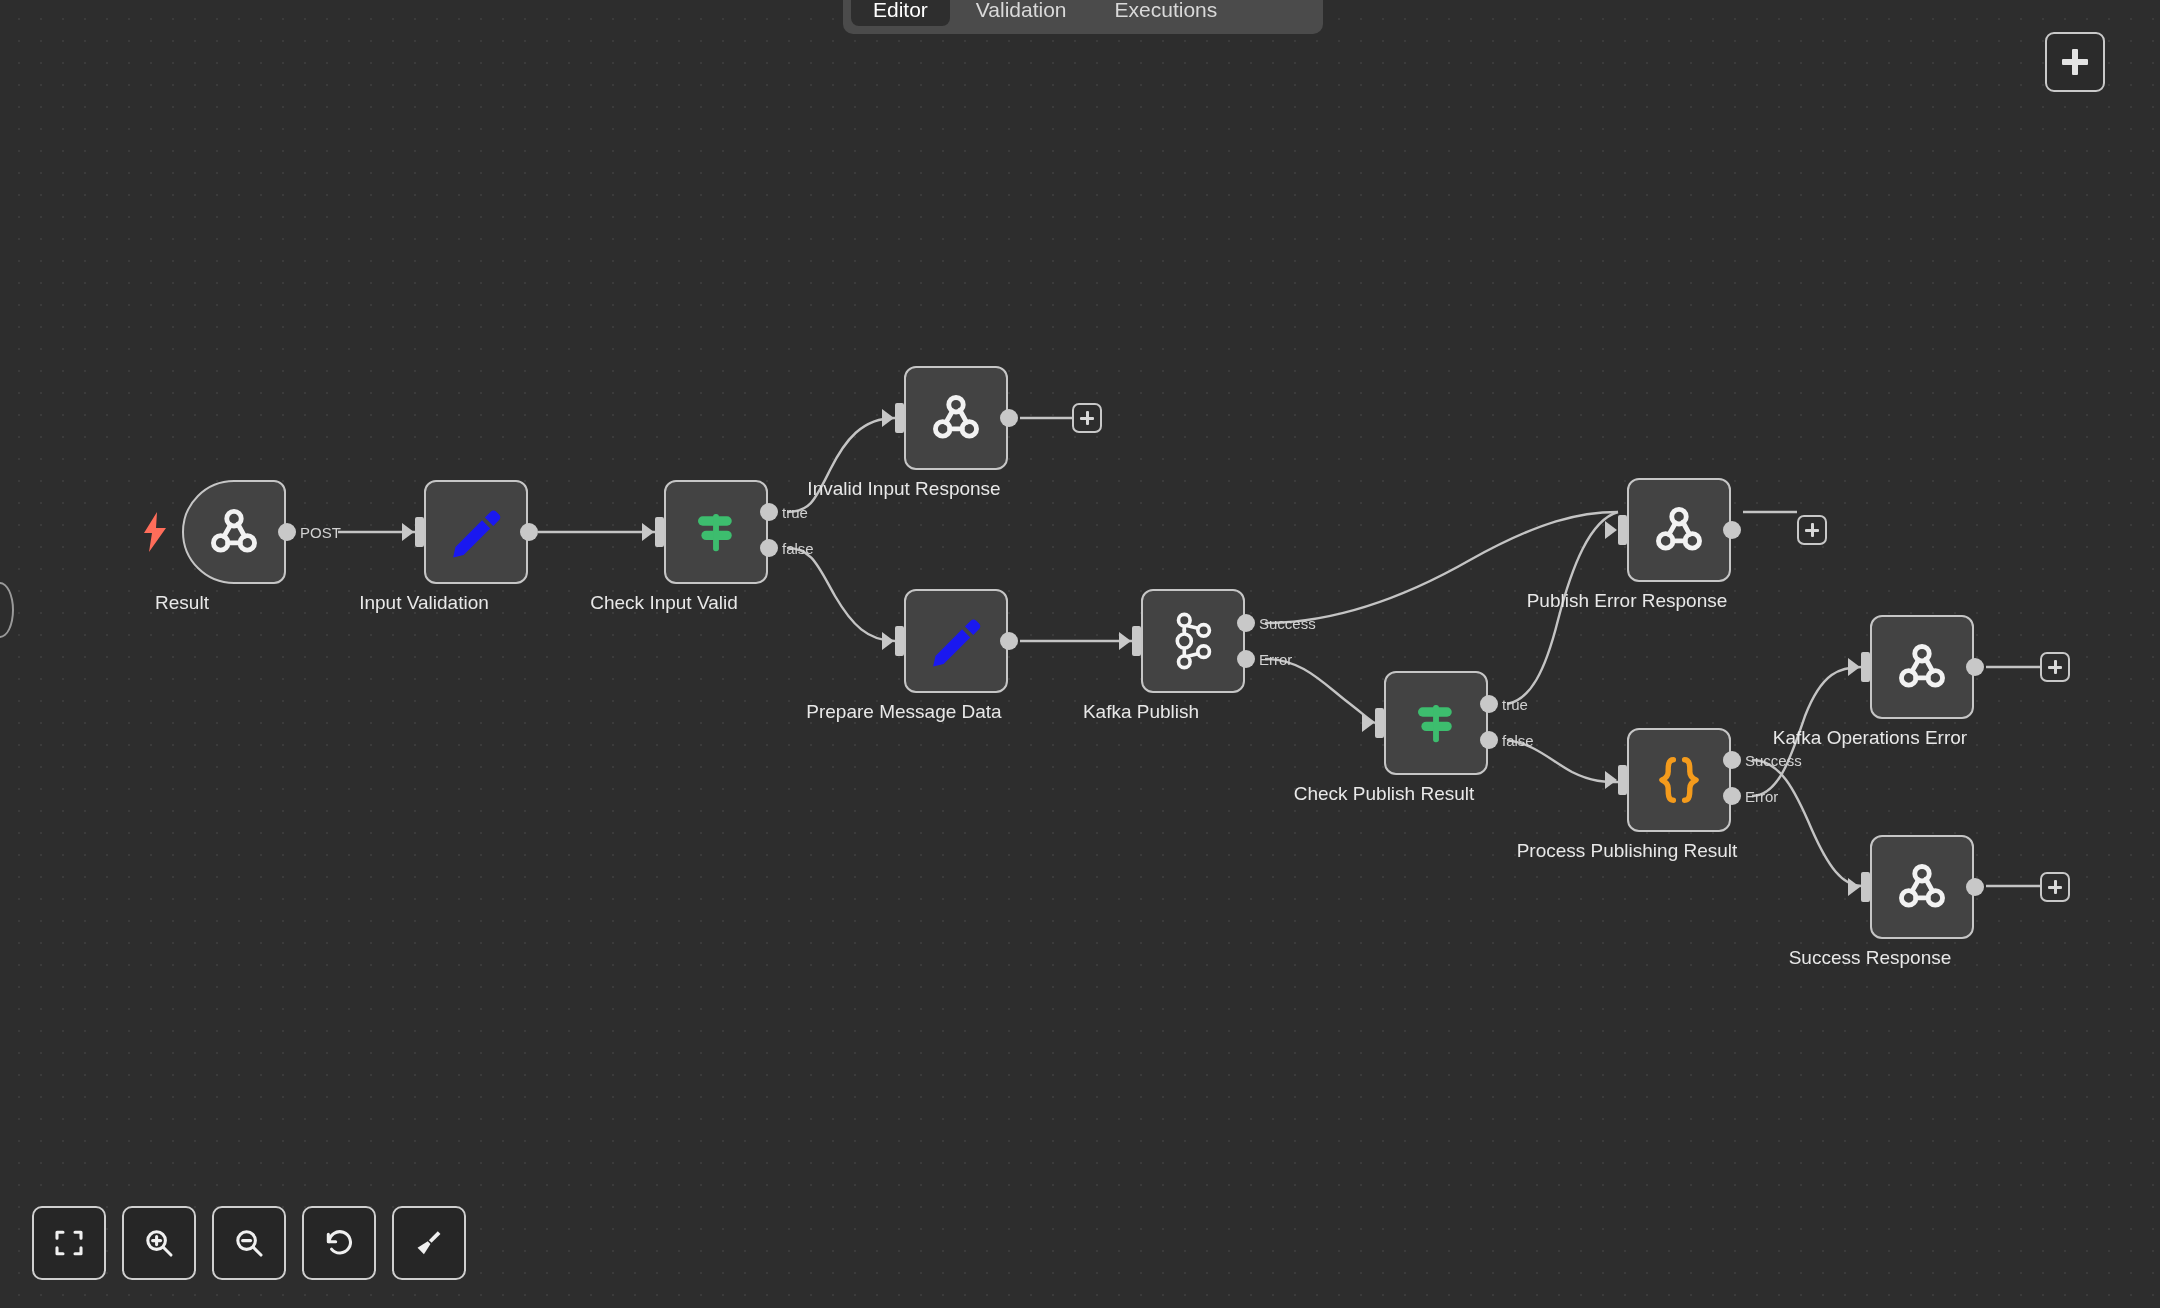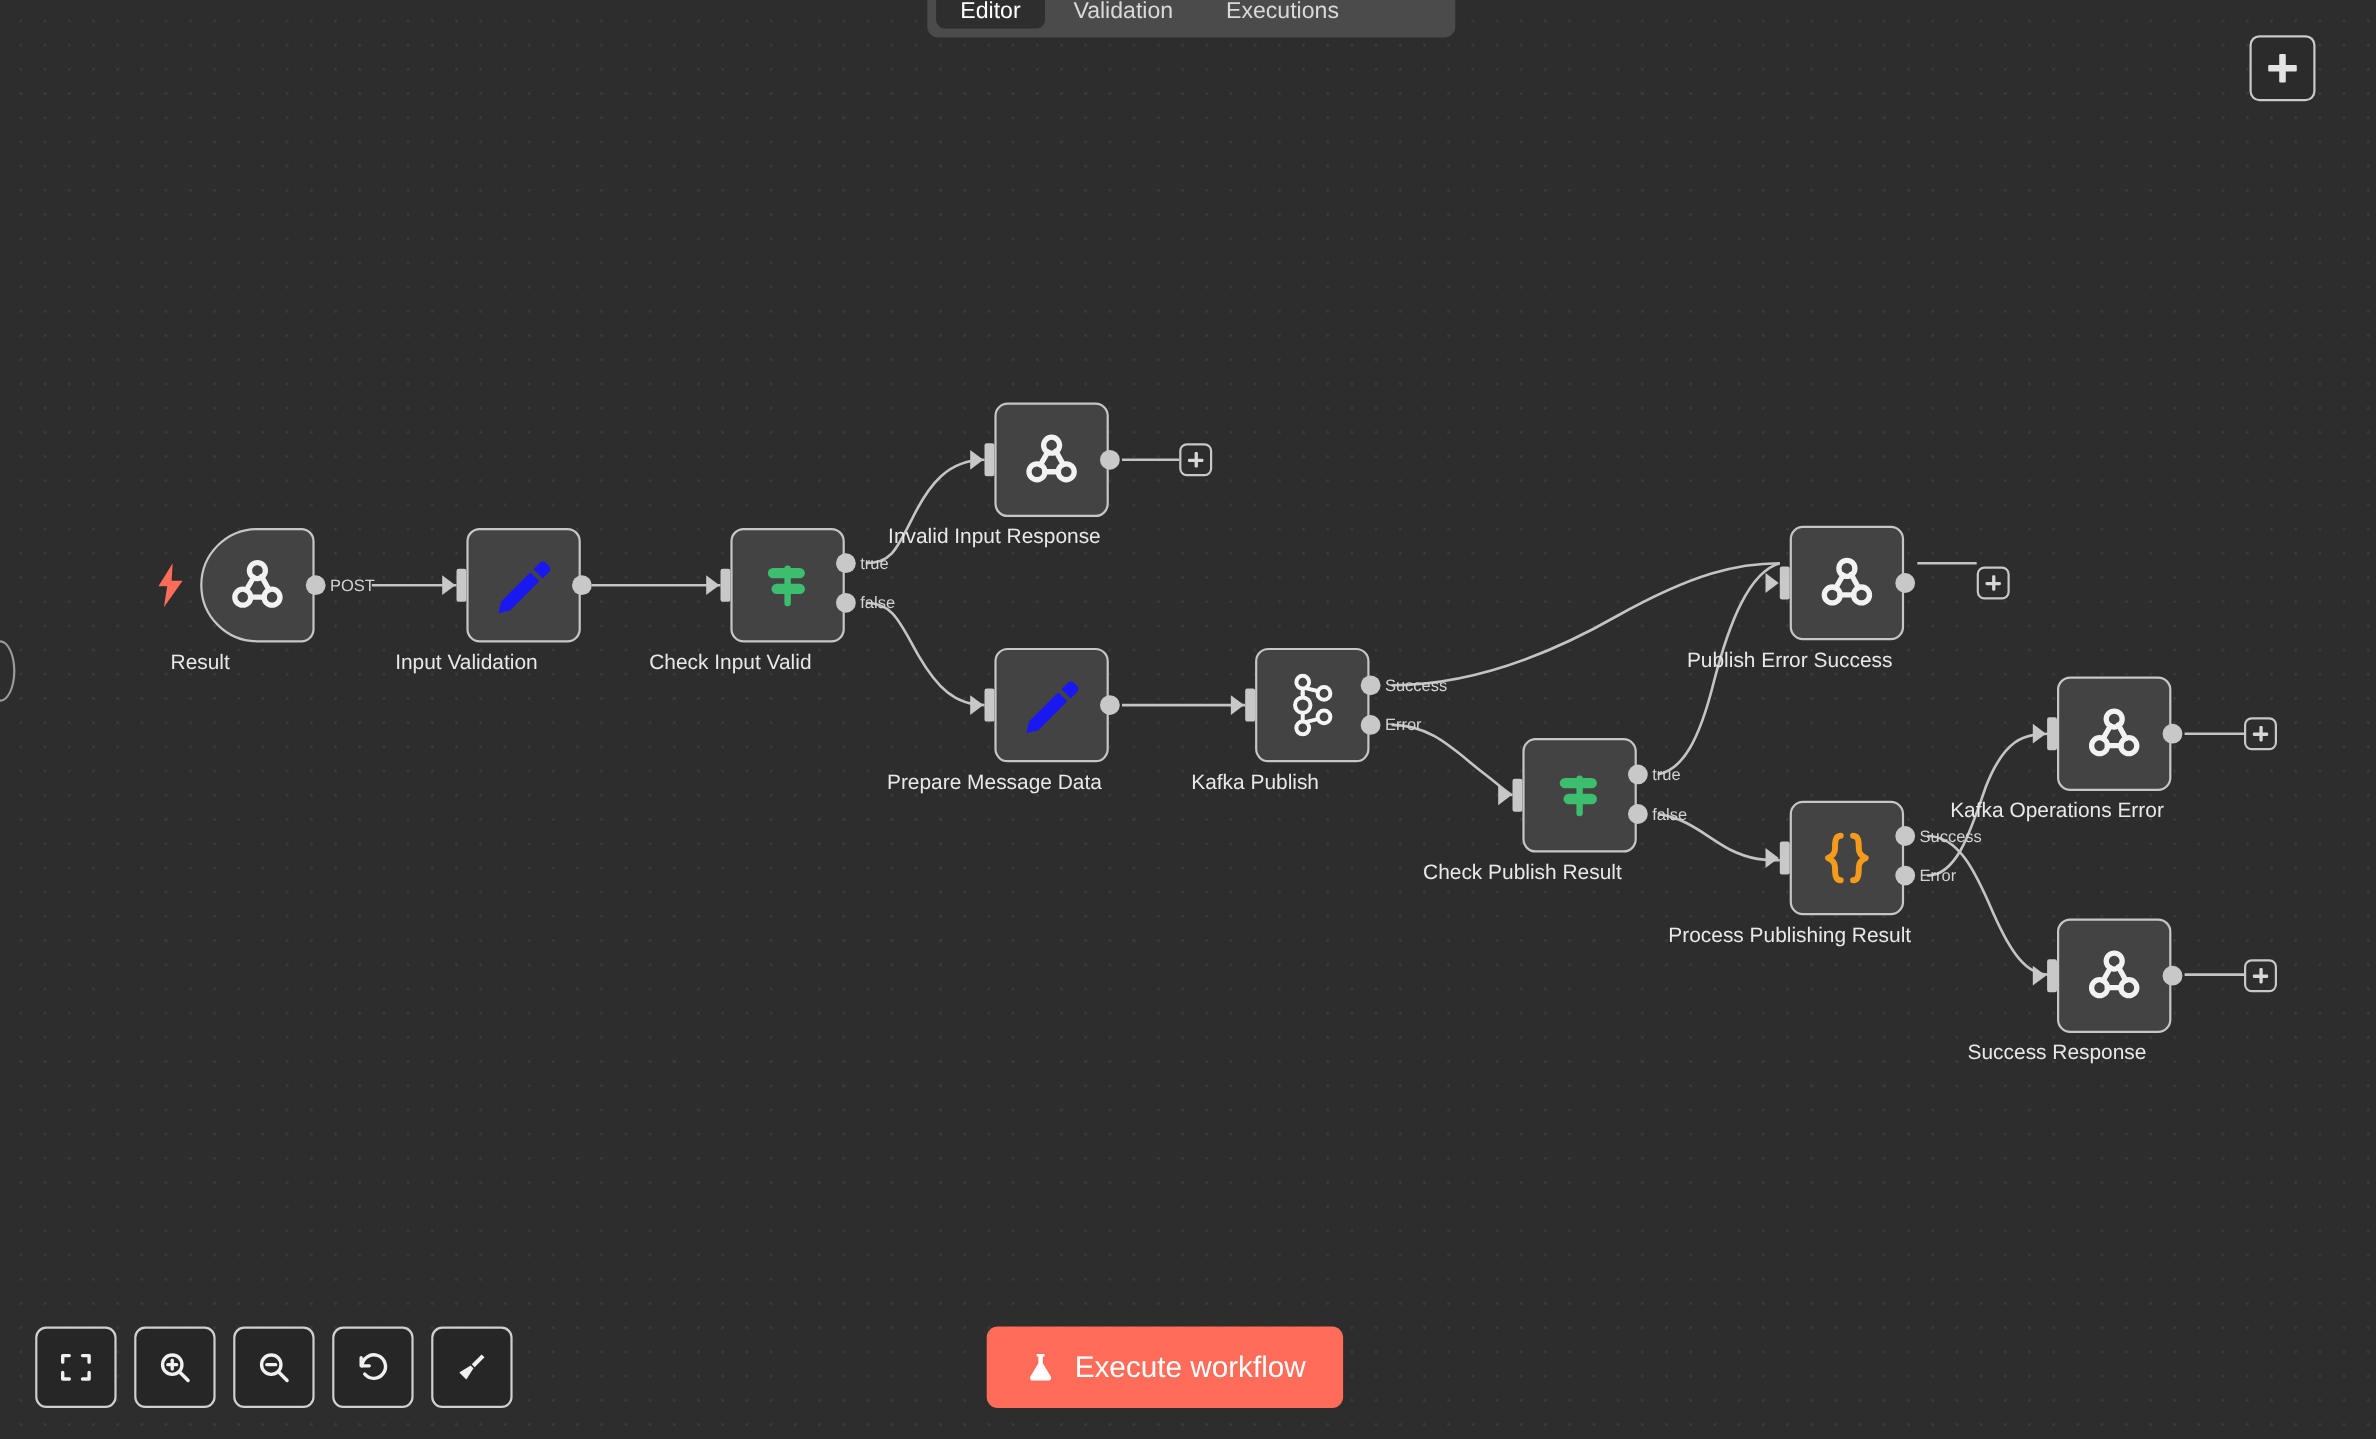--- a/index.html
+++ b/index.html
@@ -388,21 +388,21 @@
           <circle cx="17.5" cy="16.5" r="3"></circle>
           <circle cx="12" cy="6.5" r="3"></circle>
           <path d="M10.6 9 L7.8 13.9"></path>
           <path d="M13.6 8.7 L16.4 13.8"></path>
           <path d="M9.4 16.5 L14.6 16.5"></path>
         </g>
       </svg>
     </div>
     <div class="port" style="left:96px; top:43px;"></div>
     <div class="plus-stub" style="left:170px; top:37px;"></div>
-    <div class="node-label">Publish Error Success</div>
+    <div class="node-label">Publish Error Response</div>
   </div>
 
   <div class="node-wrap" style="left:1627px; top:728px;">
     <div class="in-arrow" style="left:-22px; top:43px;"></div>
     <div class="in-bar" style="left:-9px; top:37px;"></div>
     <div class="node">
       <svg width="54" height="56" viewBox="0 0 24 24">
         <g fill="none" stroke="#f49b1c" stroke-width="2.4" stroke-linecap="round" stroke-linejoin="round">
           <path d="M9.5 3 C7 3 7.2 6.3 7.2 8.2 C7.2 10.2 6 11.3 4.4 12 C6 12.7 7.2 13.8 7.2 15.8 C7.2 17.7 7 21 9.5 21"></path>
           <path d="M14.5 3 C17 3 16.8 6.3 16.8 8.2 C16.8 10.2 18 11.3 19.6 12 C18 12.7 16.8 13.8 16.8 15.8 C16.8 17.7 17 21 14.5 21"></path>
@@ -497,20 +497,14 @@
     <div class="tool-btn">
       <svg width="32" height="32" viewBox="0 0 24 24">
         <g fill="#f0f0f0">
           <path d="M18.6 3.2 L20.6 5.2 L13.9 11.9 L11.9 9.9 Z"></path>
           <path d="M11.1 10.7 L13.1 12.7 L8.2 20.4 L3.4 15.6 Z"></path>
         </g>
       </svg>
     </div>
   </div>
 
-  <button id="execute-btn">
-    <svg width="30" height="30" viewBox="0 0 24 24">
-      <path d="M9.2 2.4 H14.8 V4.2 H13.6 V9 L19.4 18.6 C20.2 19.9 19.3 21.6 17.8 21.6 H6.2 C4.7 21.6 3.8 19.9 4.6 18.6 L10.4 9 V4.2 H9.2 Z" fill="#ffffff"></path>
-    </svg>
-    <span>Execute workflow</span>
-  </button>
 
 </div>
 
 </body></html>

